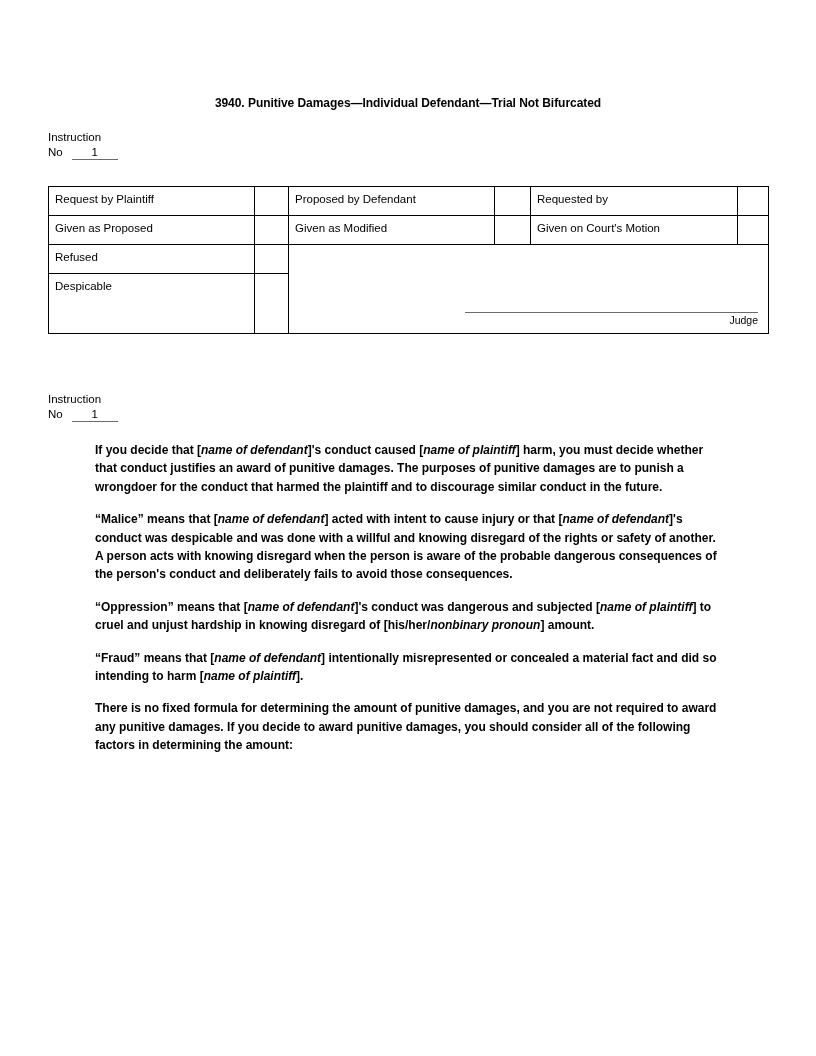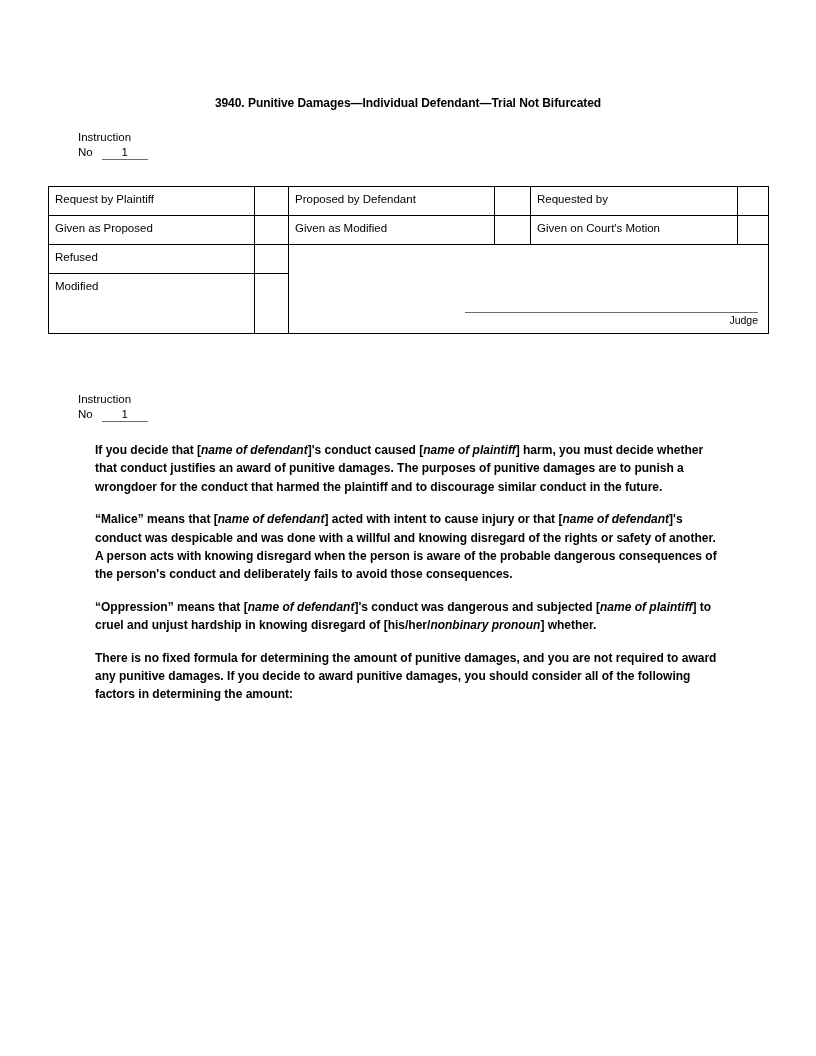--- a/index.html
+++ b/index.html
@@ -36,21 +36,20 @@
     white-space: nowrap;
   }
 
   
   .instr-block {
     position: absolute;
     left: 48px;
     font-size: 11.5px;
     line-height: 14.5px;
     font-weight: normal;
-    margin-left: 30px;
   }
   .instr-label-1 { display: block; }
   .instr-row {
     display: block;
     white-space: nowrap;
   }
   .instr-no-word {
     display: inline-block;
   }
   .instr-fill {
@@ -184,33 +183,34 @@
         <td class="cell-text">Refused</td>
         <td></td>
         <td class="judge-cell" colspan="4" rowspan="2">
           <div class="sig-wrap">
             <div class="sig-line"></div>
             <div class="sig-caption">Judge</div>
           </div>
         </td>
       </tr>
       <tr class="row-h4">
-        <td class="cell-text">Modified</td>
+        <td class="cell-text">Despicable</td>
         <td></td>
       </tr>
     </tbody>
   </table>
 
   <div class="instr-block" id="instr-block-bottom">
     <span class="instr-label-1">Instruction</span>
     <span class="instr-row">
       <span class="instr-no-word">No</span><span class="instr-fill">1</span>
     </span>
   </div>
 
   <div class="body-copy" id="body-copy">
       <p class="para"><span>If you decide that [</span><span class="ph">name of defendant</span><span>]'s conduct caused [</span><span class="ph">name of plaintiff</span><span>] harm, you must decide whether that conduct justifies an award of punitive damages. The purposes of punitive damages are to punish a wrongdoer for the conduct that harmed the plaintiff and to discourage similar conduct in the future.</span></p>
       <p class="para"><span>“Malice” means that [</span><span class="ph">name of defendant</span><span>] acted with intent to cause injury or that [</span><span class="ph">name of defendant</span><span>]'s conduct was despicable and was done with a willful and knowing disregard of the rights or safety of another. A person acts with knowing disregard when the person is aware of the probable dangerous consequences of the person's conduct and deliberately fails to avoid those consequences.</span></p>
-      <p class="para"><span>“Oppression” means that [</span><span class="ph">name of defendant</span><span>]'s conduct was dangerous and subjected [</span><span class="ph">name of plaintiff</span><span>] to cruel and unjust hardship in knowing disregard of [his/her/</span><span class="ph">nonbinary pronoun</span><span>] whether.</span></p>
+      <p class="para"><span>“Oppression” means that [</span><span class="ph">name of defendant</span><span>]'s conduct was dangerous and subjected [</span><span class="ph">name of plaintiff</span><span>] to cruel and unjust hardship in knowing disregard of [his/her/</span><span class="ph">nonbinary pronoun</span><span>] amount.</span></p>
+      <p class="para"><span>“Fraud” means that [</span><span class="ph">name of defendant</span><span>] intentionally misrepresented or concealed a material fact and did so intending to harm [</span><span class="ph">name of plaintiff</span><span>].</span></p>
       <p class="para"><span>There is no fixed formula for determining the amount of punitive damages, and you are not required to award any punitive damages. If you decide to award punitive damages, you should consider all of the following factors in determining the amount:</span></p>
     </div>
 
 </div>
 
 </body></html>

